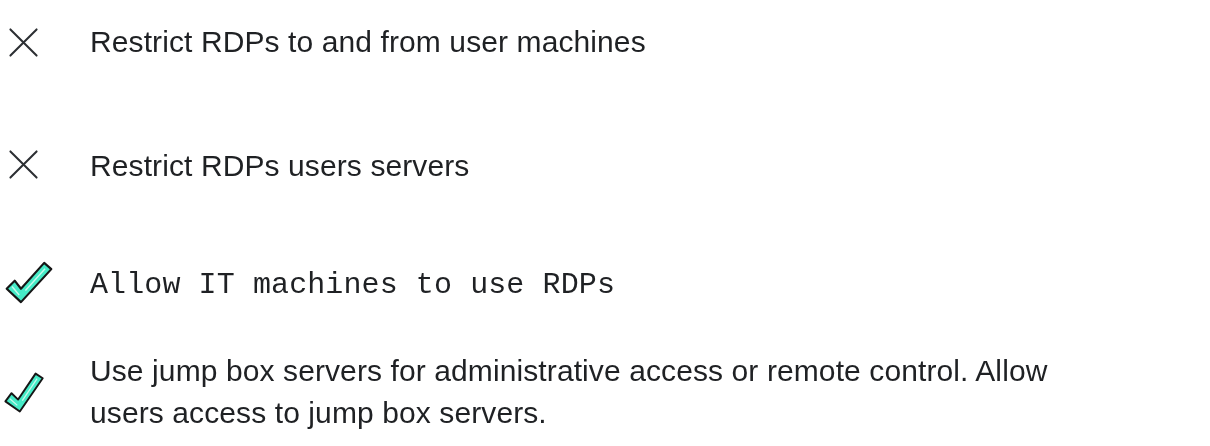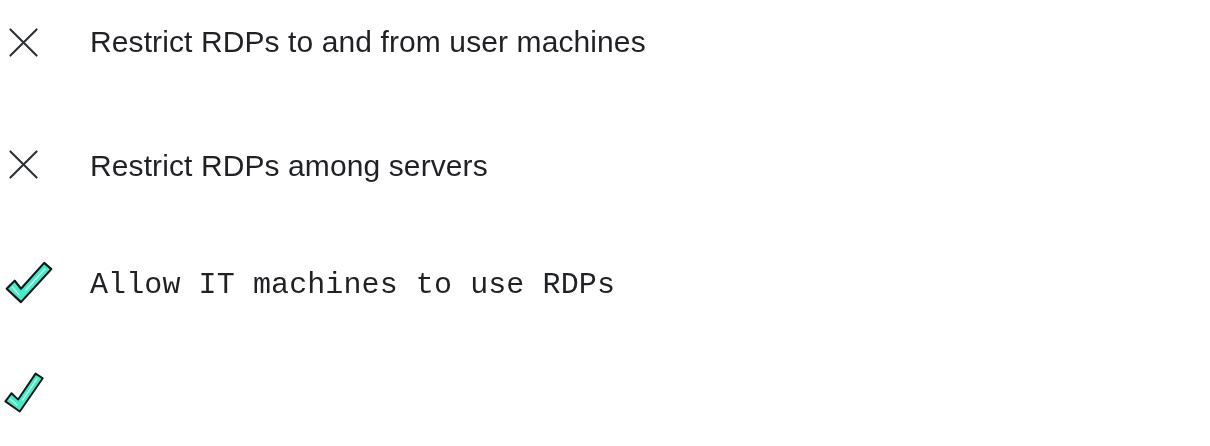--- a/index.html
+++ b/index.html
@@ -53,30 +53,32 @@
       <path d="M2.5 2.5 L29.5 29.5 M29.5 2.5 L2.5 29.5" stroke="#2c2f33" stroke-width="2.1" stroke-linecap="round"></path>
     </svg>
   </span>
   <div id="text-1" class="item-text">Restrict RDPs to and from user machines</div>
 
   <span id="icon-2" class="icon">
     <svg viewBox="0 0 32 32" fill="none" xmlns="http://www.w3.org/2000/svg">
       <path d="M2.5 2.5 L29.5 29.5 M29.5 2.5 L2.5 29.5" stroke="#2c2f33" stroke-width="2.1" stroke-linecap="round"></path>
     </svg>
   </span>
-  <div id="text-2" class="item-text">Restrict RDPs among servers</div>
+  <div id="text-2" class="item-text">Restrict RDPs users servers</div>
 
   <span id="icon-3" class="icon">
     <svg viewBox="0 0 56 48" xmlns="http://www.w3.org/2000/svg">
       <path d="M3 31 L12 22 L19 31 L45 2 L53 9 L19 46 Z" fill="#45ebc7" stroke="#161616" stroke-width="2.4" stroke-linejoin="round"></path>
       <path d="M9 28.5 L17 38 M24 33 L46 8.5" stroke="#c8f9ec" stroke-width="1.6" fill="none"></path>
     </svg>
   </span>
   <div id="text-3" class="item-text">Allow IT machines to use RDPs</div>
 
   <span id="icon-4" class="icon">
     <svg viewBox="0 0 56 48" xmlns="http://www.w3.org/2000/svg">
       <path d="M3 31 L12 22 L19 31 L45 2 L53 9 L19 46 Z" fill="#45ebc7" stroke="#161616" stroke-width="2.4" stroke-linejoin="round"></path>
       <path d="M9 28.5 L17 38 M24 33 L46 8.5" stroke="#c8f9ec" stroke-width="1.6" fill="none"></path>
     </svg>
   </span>
+  <div id="text-4" class="item-text">Use jump box servers for administrative access or remote control. Allow
+users access to jump box servers.</div>
 
 </div>
 
 </body></html>

